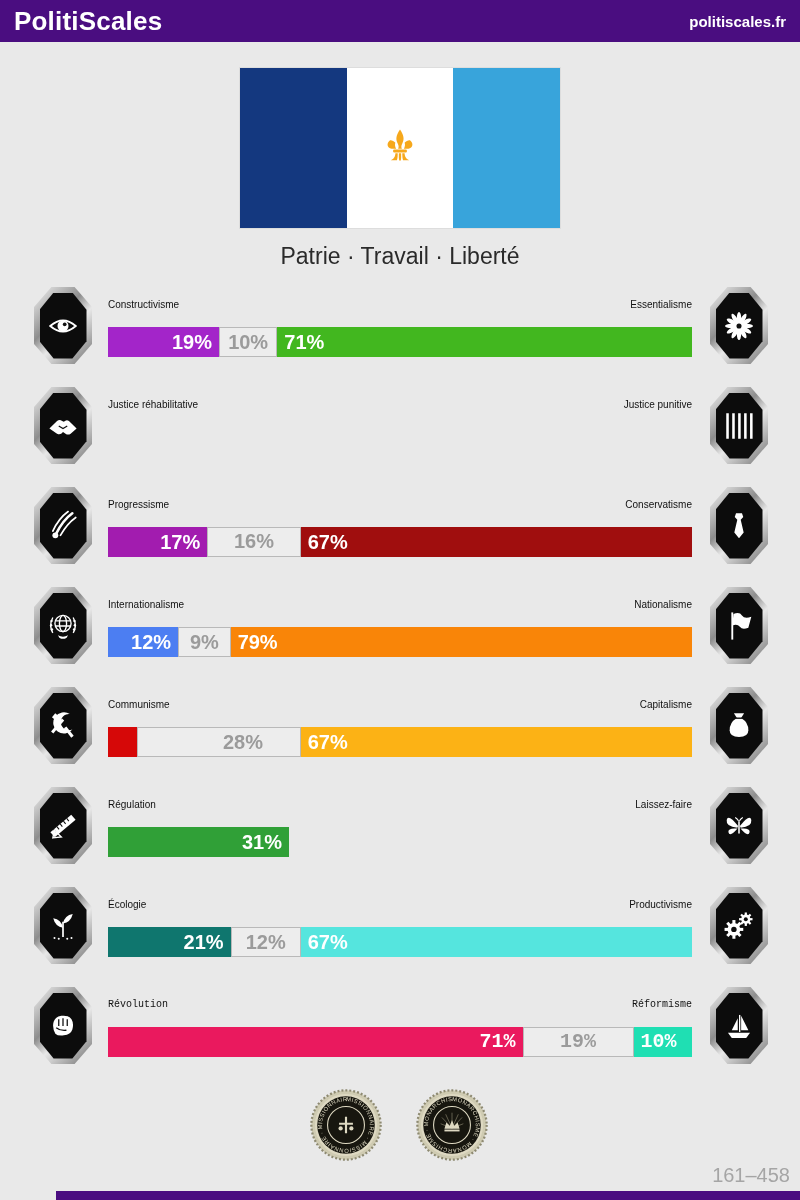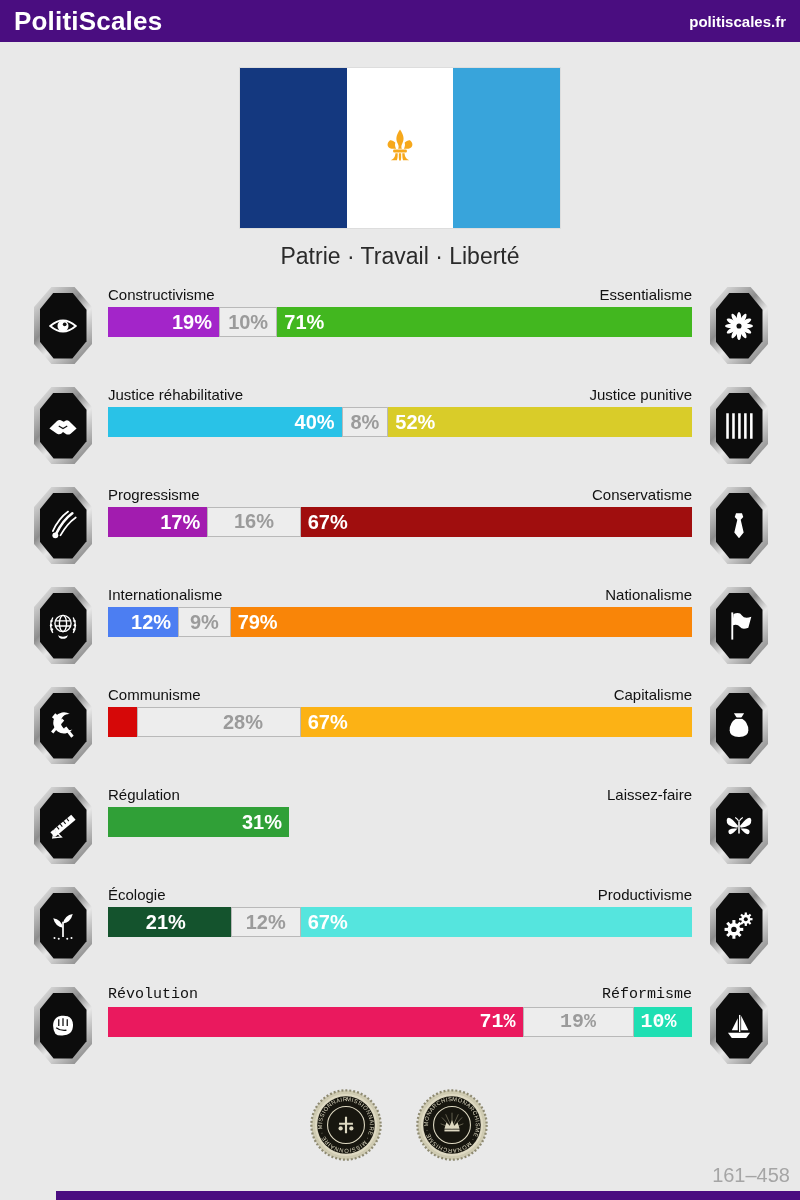--- a/index.html
+++ b/index.html
@@ -10,25 +10,25 @@
           display:flex;align-items:center;justify-content:space-between;box-sizing:border-box;padding:0 14px;}
   .brand{color:#fff;font-size:26px;font-weight:bold;letter-spacing:.2px;}
   .site{color:#fff;font-size:15px;font-weight:bold;}
   
   .flag{position:absolute;left:240px;top:68px;width:320px;height:160px;display:flex;box-shadow:0 0 0 1px rgba(0,0,0,.05);}
   .stripe{flex:1;height:100%;position:relative;}
   .fleur{position:absolute;left:50%;top:50%;transform:translate(-50%,-50%);}
   .motto{position:absolute;top:243px;left:0;width:100%;text-align:center;font-size:23px;color:#2a2a2a;}
   
   .axis-row{position:absolute;left:32px;width:736px;height:80px;}
-  .axis-label{position:absolute;top:0;font-size:15px;color:#111;}
+  .axis-label{position:absolute;top:13px;font-size:10px;color:#111;}
   .axis-label.left{left:76px;}
   .axis-label.right{right:76px;}
   .bar{position:absolute;left:76px;top:21px;width:584px;height:30px;display:flex;}
-  .seg{height:100%;display:flex;align-items:center;box-sizing:border-box;overflow:hidden;}
+  .seg{height:100%;display:flex;align-items:center;box-sizing:border-box;overflow:hidden;margin-top:20px;}
   .seg.left{justify-content:flex-end;padding-right:7px;}
   .seg.right{justify-content:flex-start;padding-left:7px;}
   .seg.neutral{justify-content:center;background:var(--neutral-bg,#ededed);border:1px solid var(--neutral-border,#b9b9b9);}
   .pct{font-size:20px;font-weight:bold;color:#fff;white-space:nowrap;line-height:30px;}
   .seg.neutral .pct{color:var(--neutral-text,#9b9b9b);}
   
   .octagon{position:absolute;top:1px;width:58px;height:77px;}
   .octagon.left{left:2px;}
   .octagon.right{right:0;}
   .oct-outer{width:100%;height:100%;display:flex;align-items:center;justify-content:center;
@@ -277,31 +277,20 @@
           <div class="oct-outer">
             <div class="oct-inner">
               <svg class="glyph">
                 <use href="#i-prison-bars"></use>
               </svg>
             </div>
           </div>
         </div>
         <span class="axis-label left">Justice réhabilitative</span>
         <span class="axis-label right">Justice punitive</span>
-        <div class="bar">
-          <div class="seg left" style="width: 40%; background: rgb(41, 194, 231);">
-            <span class="pct">40%</span>
-          </div>
-          <div class="seg neutral" style="width: 8%;">
-            <span class="pct">8%</span>
-          </div>
-          <div class="seg right" style="width: 52%; background: rgb(217, 204, 41);">
-            <span class="pct">52%</span>
-          </div>
-        </div>
       </div>
       <div class="axis-row" style="top: 486px;">
         <div class="octagon left">
           <div class="oct-outer">
             <div class="oct-inner">
               <svg class="glyph">
                 <use href="#i-sweeping-hand"></use>
               </svg>
             </div>
           </div>
@@ -435,21 +424,21 @@
             <div class="oct-inner">
               <svg class="glyph">
                 <use href="#i-gears"></use>
               </svg>
             </div>
           </div>
         </div>
         <span class="axis-label left">Écologie</span>
         <span class="axis-label right">Productivisme</span>
         <div class="bar">
-          <div class="seg left" style="width: 21%; background: #14532d; justify-content: center;">
+          <div class="seg left" style="width: 21%; background: #0f766e;">
             <span class="pct">21%</span>
           </div>
           <div class="seg neutral" style="width: 12%;">
             <span class="pct">12%</span>
           </div>
           <div class="seg right" style="width: 67%; background: rgb(85, 229, 222);">
             <span class="pct">67%</span>
           </div>
         </div>
       </div>

